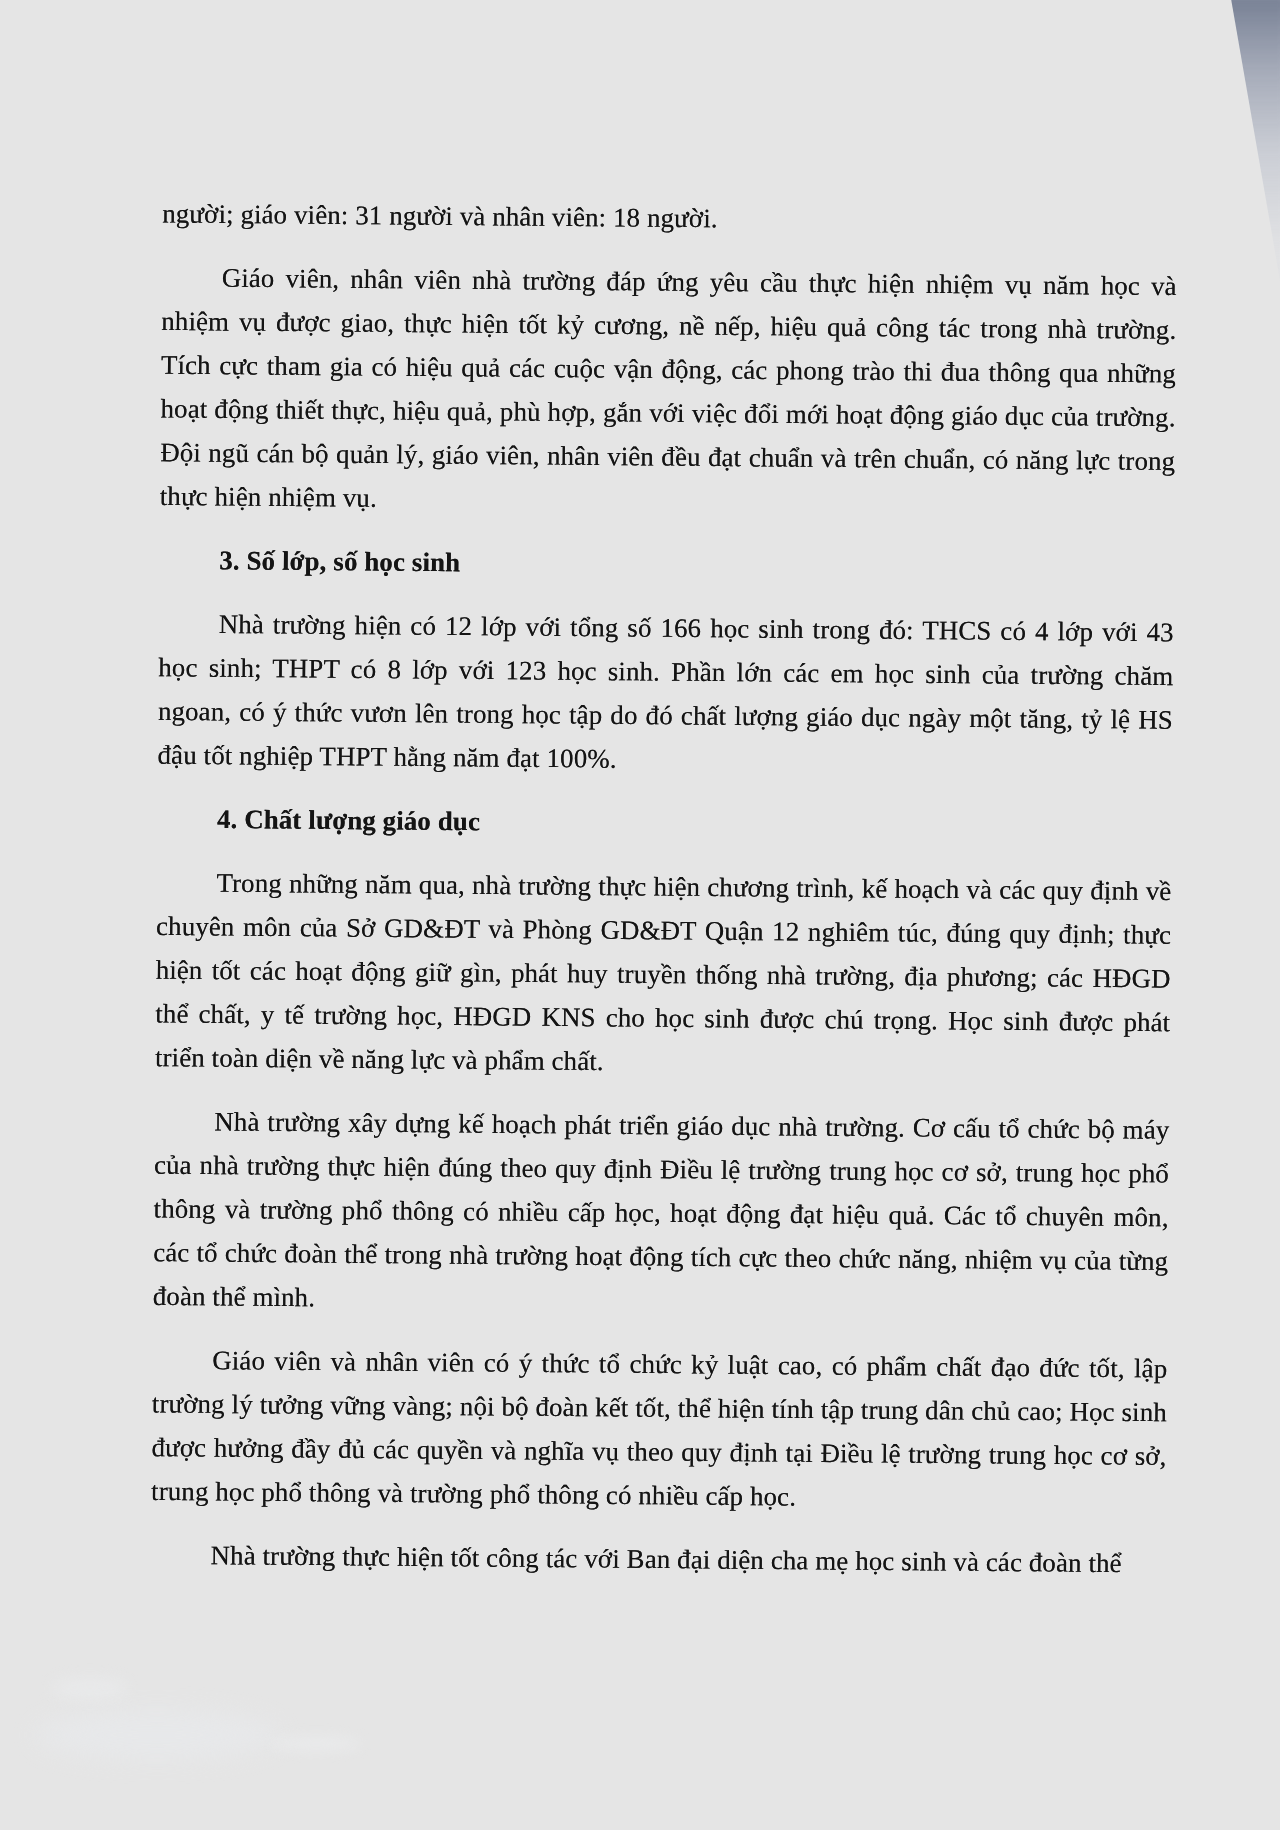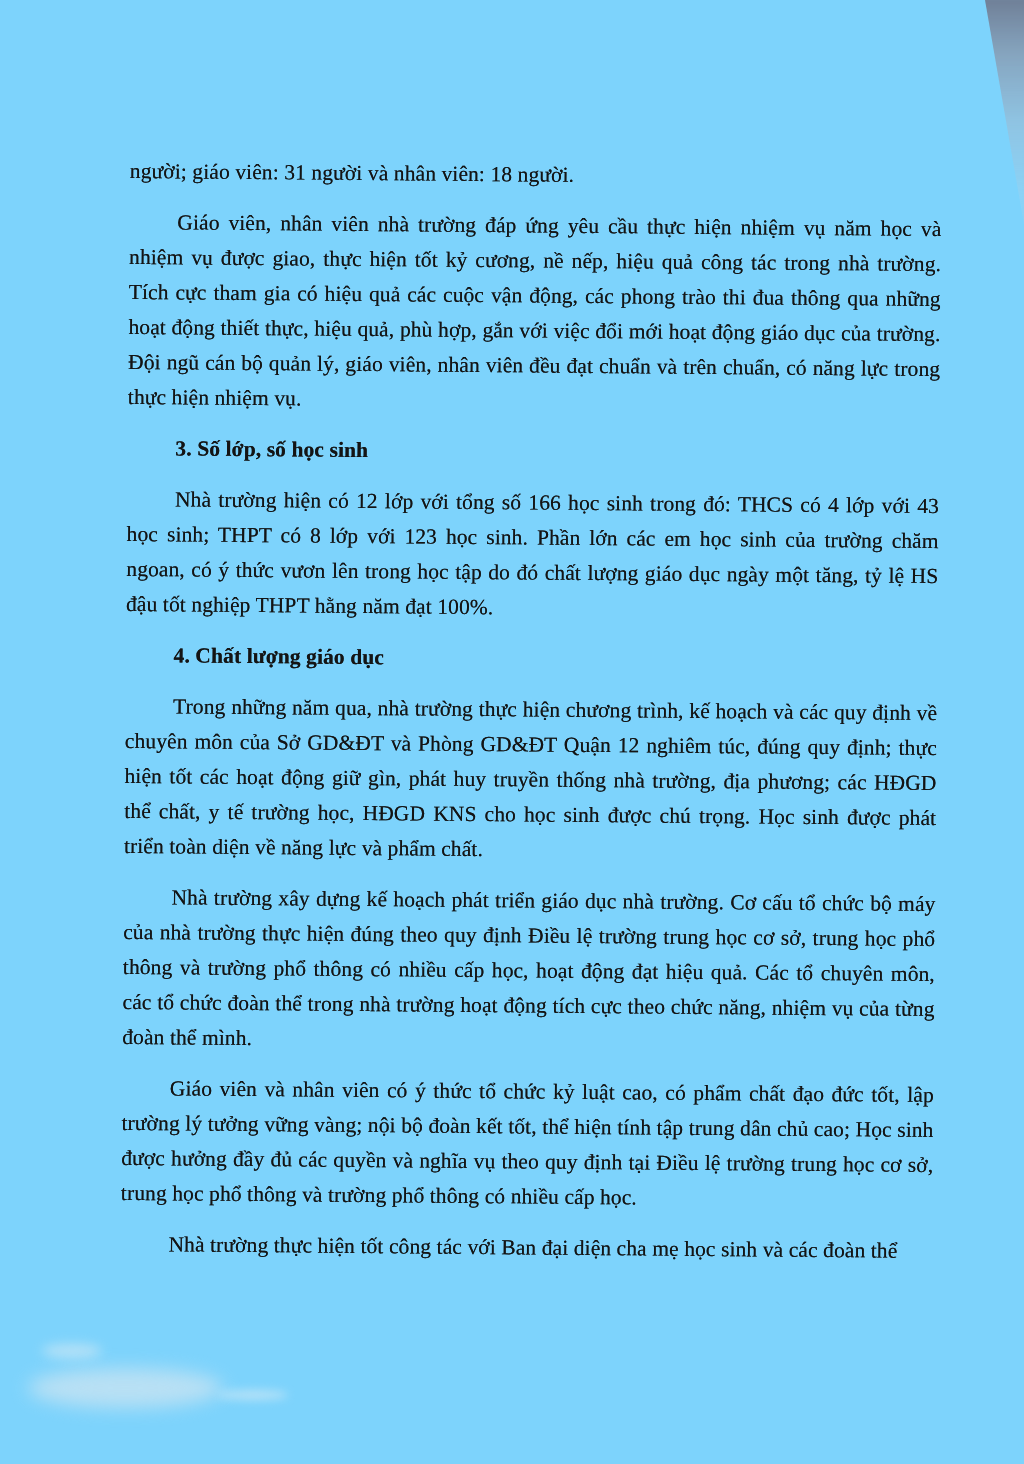--- a/index.html
+++ b/index.html
@@ -5,21 +5,21 @@
 <style>
   html, body {
     margin: 0;
     padding: 0;
     background: #ffffff;
   }
   .page {
     position: relative;
     width: 1024px;
     height: 1464px;
-    background: #7dd3fc;
+    background: #e5e5e5;
     overflow: hidden;
     font-family: "Liberation Serif", "DejaVu Serif", serif;
     color: #141414;
   }
   
   .corner-shadow {
     position: absolute;
     top: -8px;
     right: -10px;
     width: 72px;

